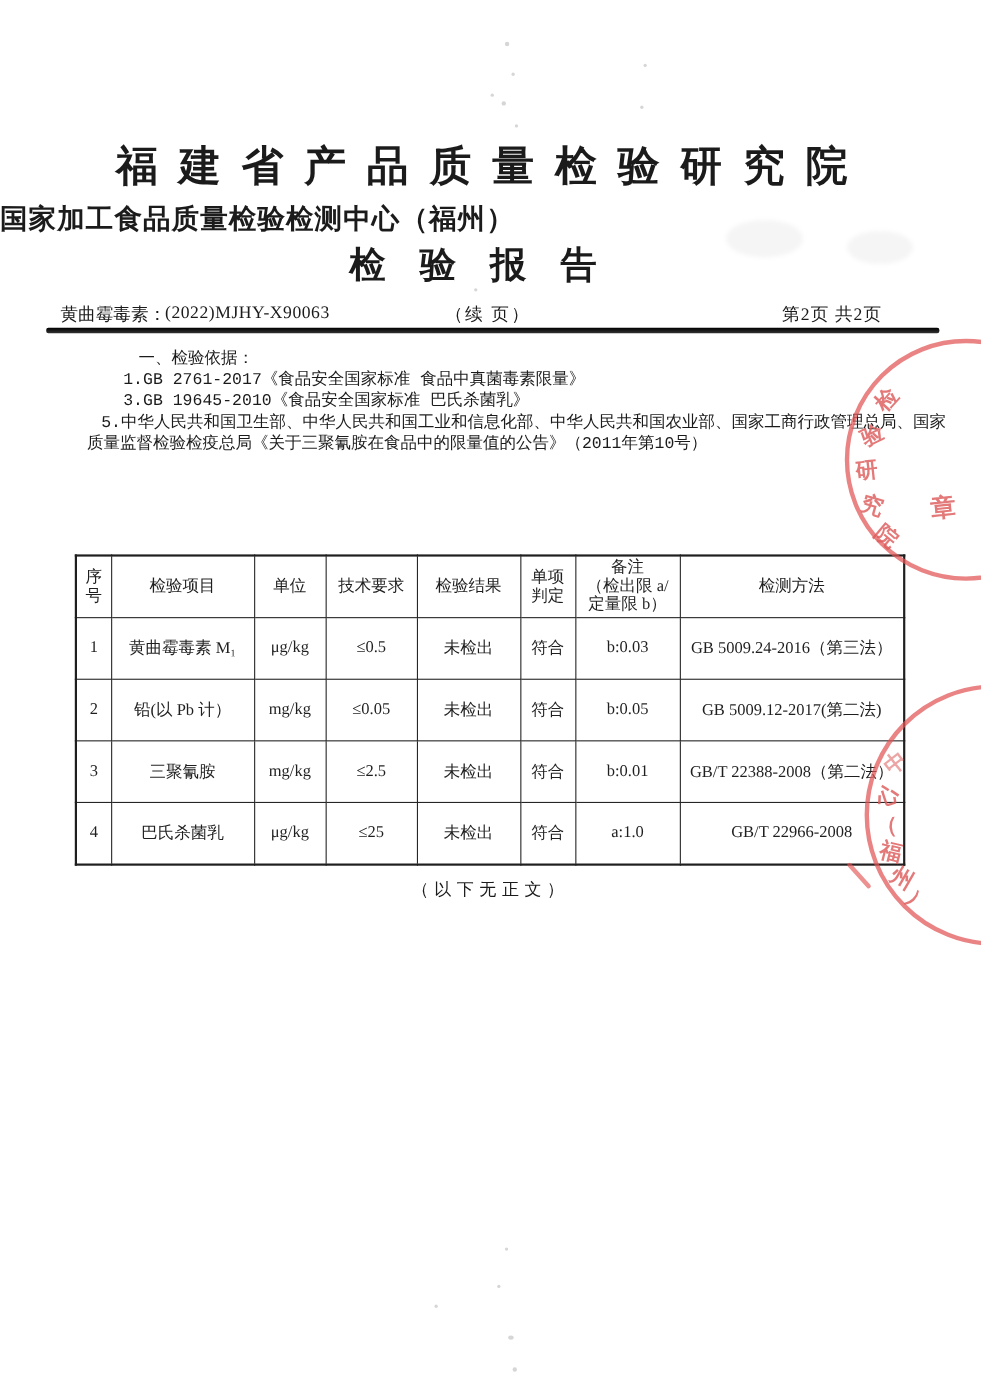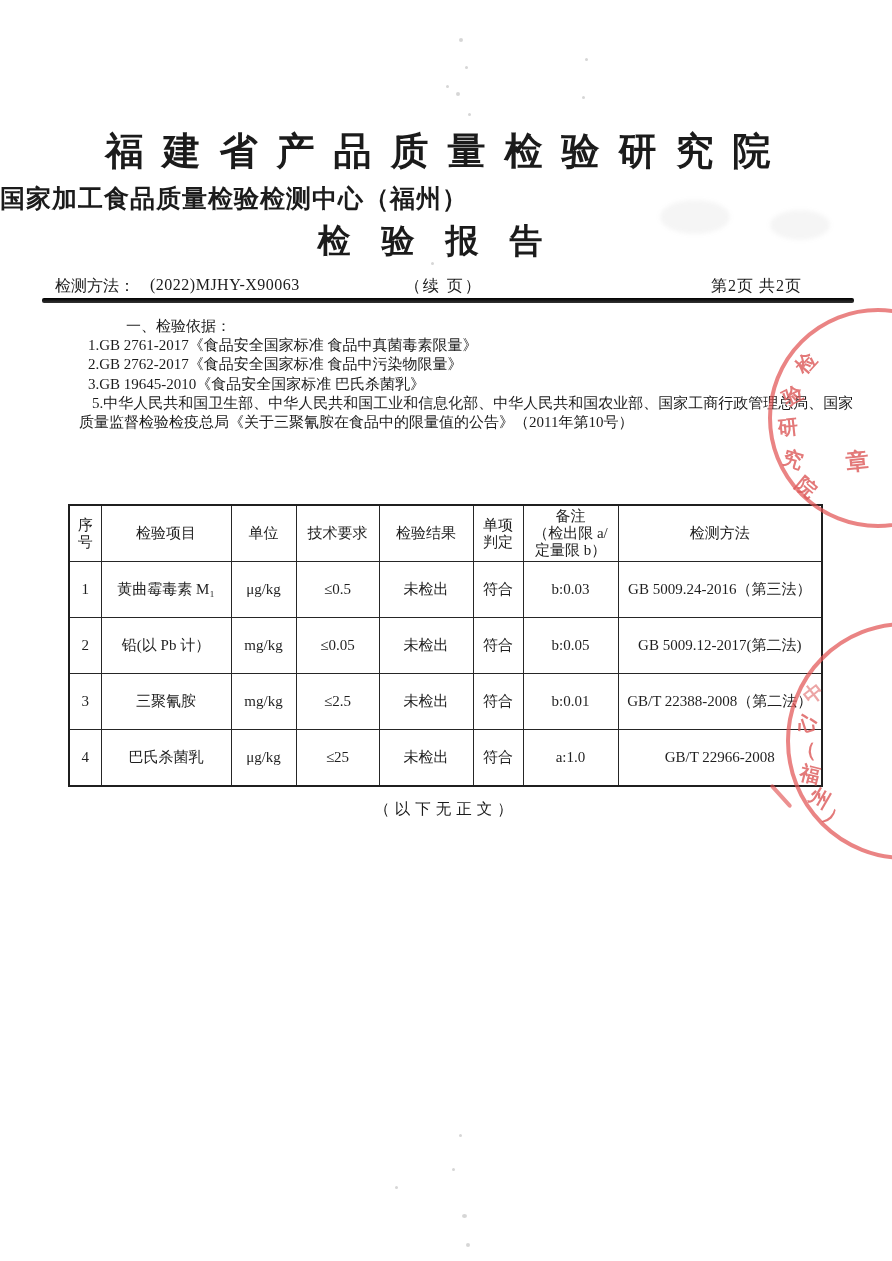--- a/index.html
+++ b/index.html
@@ -32,24 +32,24 @@
   .meta{position:absolute; top:276px; left:0; width:100%; height:22px; font-size:16px;}
   .meta .lbl{position:absolute; left:55px; top:0;}
   .meta .num{position:absolute; left:150px; top:0; letter-spacing:.5px;}
   .meta .cont{position:absolute; left:50%; transform:translateX(-53%); top:0; letter-spacing:2px;}
   .meta .pg{position:absolute; right:90px; top:0; letter-spacing:1px;}
   .rule{
     position:absolute; top:298px; left:42px; width:812px; height:5px;
     background:linear-gradient(180deg,#000 0%,#333 100%); border-radius:2px;
   }
   
-  .body-text{position:absolute; top:317px; left:0; right:0;}
+  .body-text{position:absolute; top:317px; left:0; right:0;font-family:Liberation Mono, monospace;}
   .body-text p{margin:0; font-size:15px; line-height:19.2px;}
   .sec-head{padding-left:126px;}
-  .item{padding-left:88px; padding-right:30px;}
+  .item{padding-left:112px; padding-right:30px;}
   .hang{padding-left:79px; text-indent:13px;}
   
   table.results{
     position:absolute; top:504px; left:68px;
     border-collapse:collapse; table-layout:fixed; width:753px;
     font-size:15px;
   }
   table.results th, table.results td{
     border:1.6px solid #262626; padding:0; vertical-align:middle;
     font-weight:normal; color:#1f1f1f;
@@ -84,31 +84,30 @@
 </head>
 <body>
 
 <div class="page">
 
   <div class="t1">福建省产品质量检验研究院</div>
   <div class="t2">国家加工食品质量检验检测中心（福州）</div>
   <div class="t3">检验报告</div>
 
   <div class="meta">
-    <span class="lbl">检测方法：</span>
+    <span class="lbl">黄曲霉毒素：</span>
     <span class="num">(2022)MJHY-X90063</span>
     <span class="cont">（续 页）</span>
     <span class="pg">第2页  共2页</span>
   </div>
   <div class="rule"></div>
 
   <div class="body-text">
     <p class="sec-head">一、检验依据：</p>
     <p class="item">1.GB 2761-2017《食品安全国家标准 食品中真菌毒素限量》</p>
-    <p class="item">2.GB 2762-2017《食品安全国家标准 食品中污染物限量》</p>
     <p class="item">3.GB 19645-2010《食品安全国家标准 巴氏杀菌乳》</p>
     <p class="item hang">5.中华人民共和国卫生部、中华人民共和国工业和信息化部、中华人民共和国农业部、国家工商行政管理总局、国家质量监督检验检疫总局《关于三聚氰胺在食品中的限量值的公告》（2011年第10号）</p>
   </div>
 
   <table class="results">
     <colgroup>
       <col style="width:32px">
         <col style="width:130px">
         <col style="width:65px">
         <col style="width:83px">

